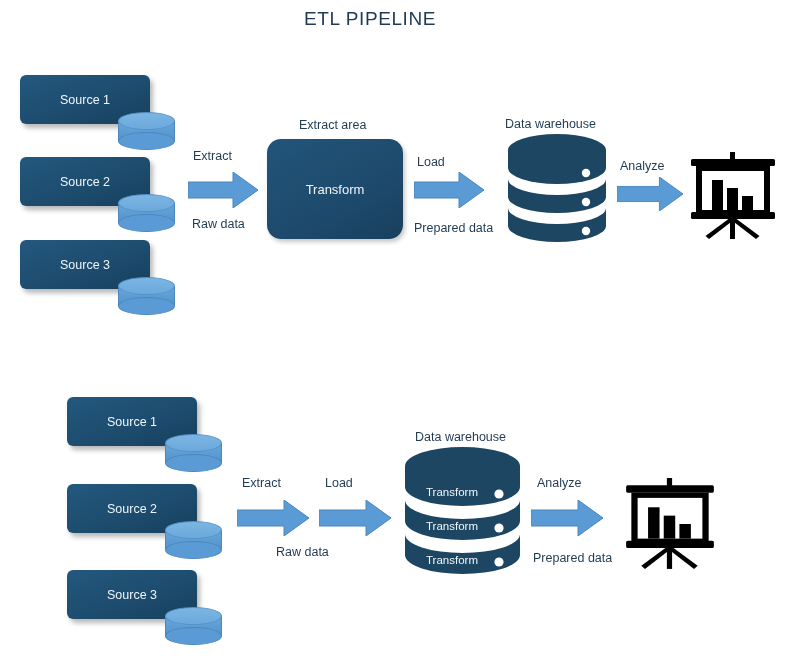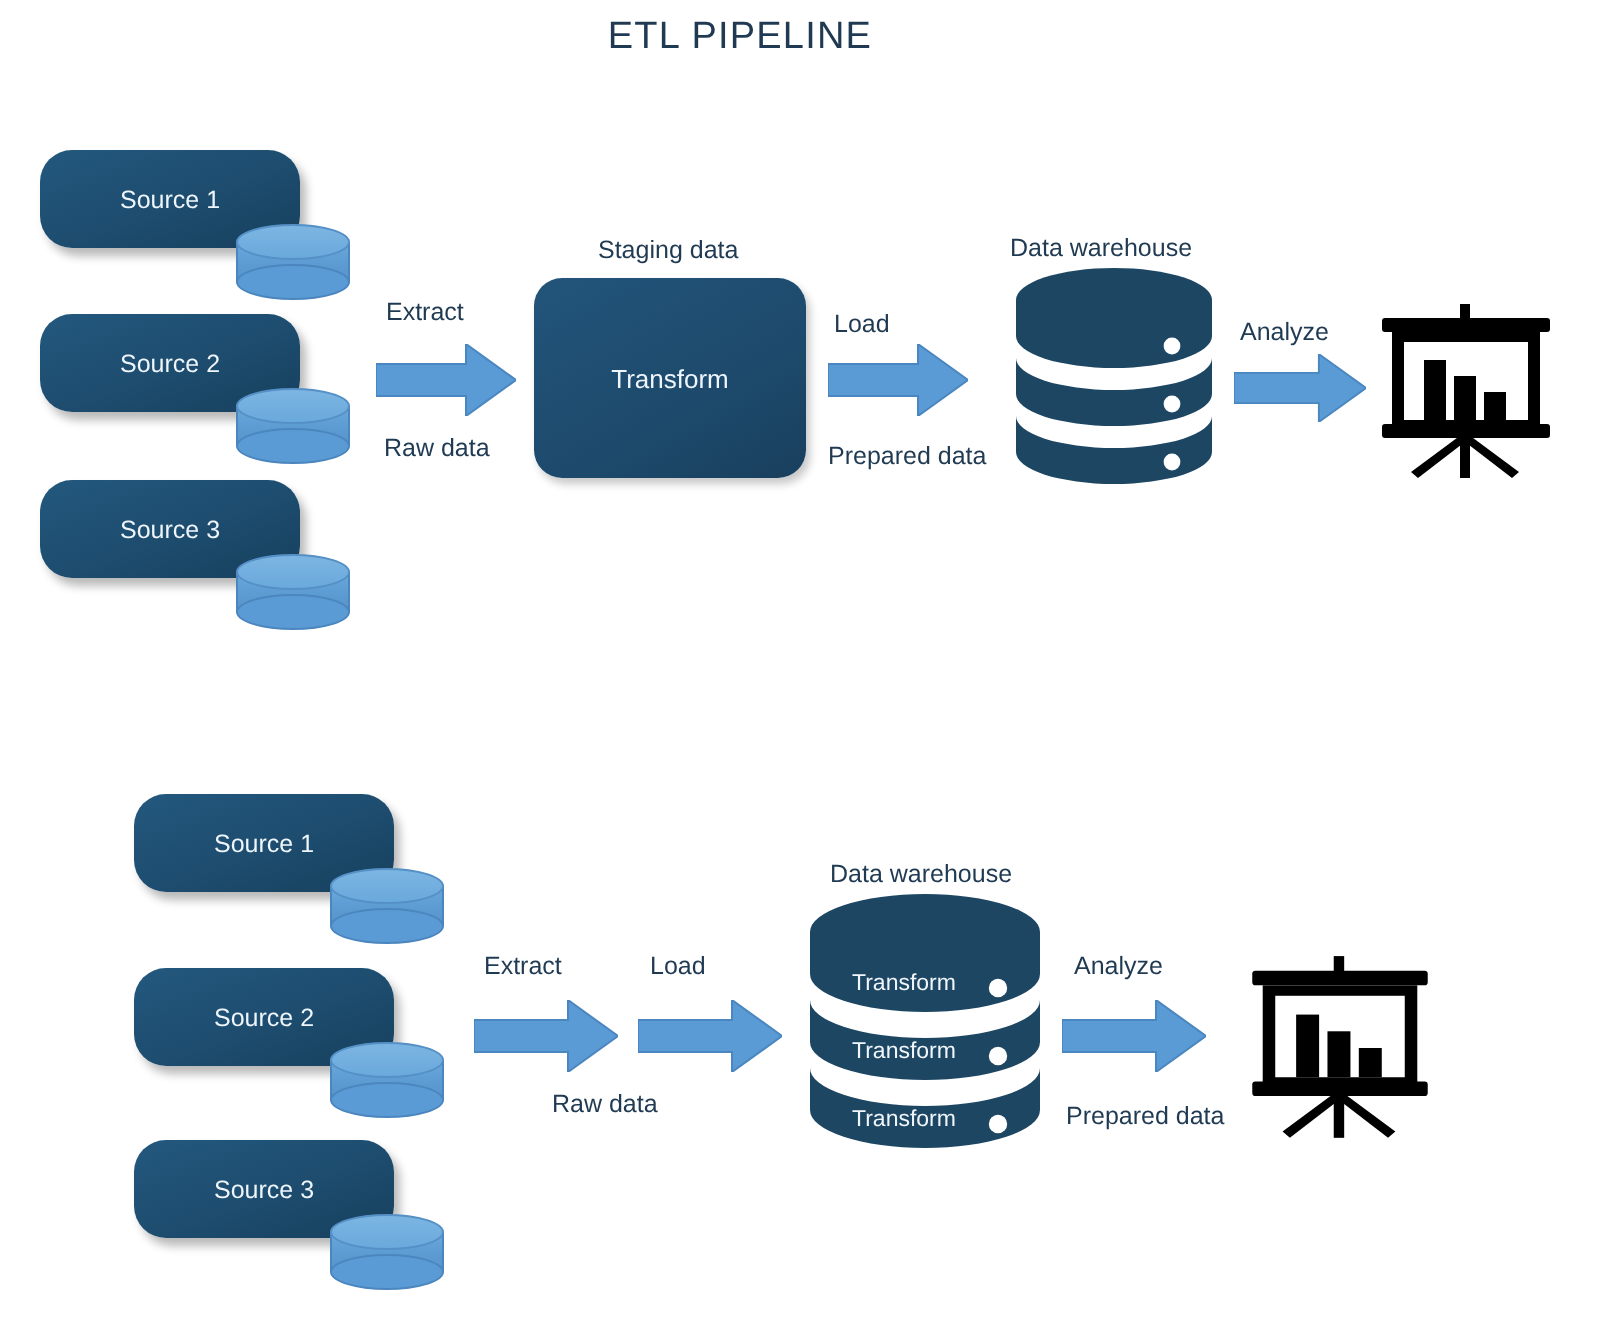--- a/index.html
+++ b/index.html
@@ -18,21 +18,21 @@
     text-align:center;
     font-size:19px;
     letter-spacing:.6px;
     color:#1f3a52;
     font-weight:400;
   }
 
   
   .src-box{
     position:absolute;
-    border-radius:16px;
+    border-radius:6px;
     background:linear-gradient(160deg,#23587e 0%,#1d4c6e 55%,#17405e 100%);
     box-shadow:3px 4px 5px rgba(0,0,0,.28);
     color:#eef5fb;
     font-size:12.5px;
     display:flex;
     align-items:center;
     justify-content:center;
     z-index:2;
   }
   .src-label{pointer-events:none;}
@@ -120,21 +120,21 @@
       <div class="bot"></div>
       <div class="top"></div>
   </div>
 
   <div class="cap" style="left:193px;top:149px;">Extract</div>
   <svg class="arrow" style="left:188px;top:172px;" width="70" height="36" viewBox="0 0 70 36">
     <polygon points="0,10 45,10 45,0 70,18 45,36 45,26 0,26" fill="#5b9bd5" stroke="#4a86bf" stroke-width="1"></polygon>
   </svg>
   <div class="cap" style="left:192px;top:217px;">Raw data</div>
 
-  <div class="cap" style="left:299px;top:118px;">Staging data</div>
+  <div class="cap" style="left:299px;top:118px;">Extract area</div>
   <div class="stage-box" style="left:267px;top:139px;width:136px;height:100px;">
     <span>Transform</span>
   </div>
 
   <div class="cap" style="left:417px;top:155px;">Load</div>
   <svg class="arrow" style="left:414px;top:172px;" width="70" height="36" viewBox="0 0 70 36">
     <polygon points="0,10 45,10 45,0 70,18 45,36 45,26 0,26" fill="#5b9bd5" stroke="#4a86bf" stroke-width="1"></polygon>
   </svg>
   <div class="cap" style="left:414px;top:221px;">Prepared data</div>
 

